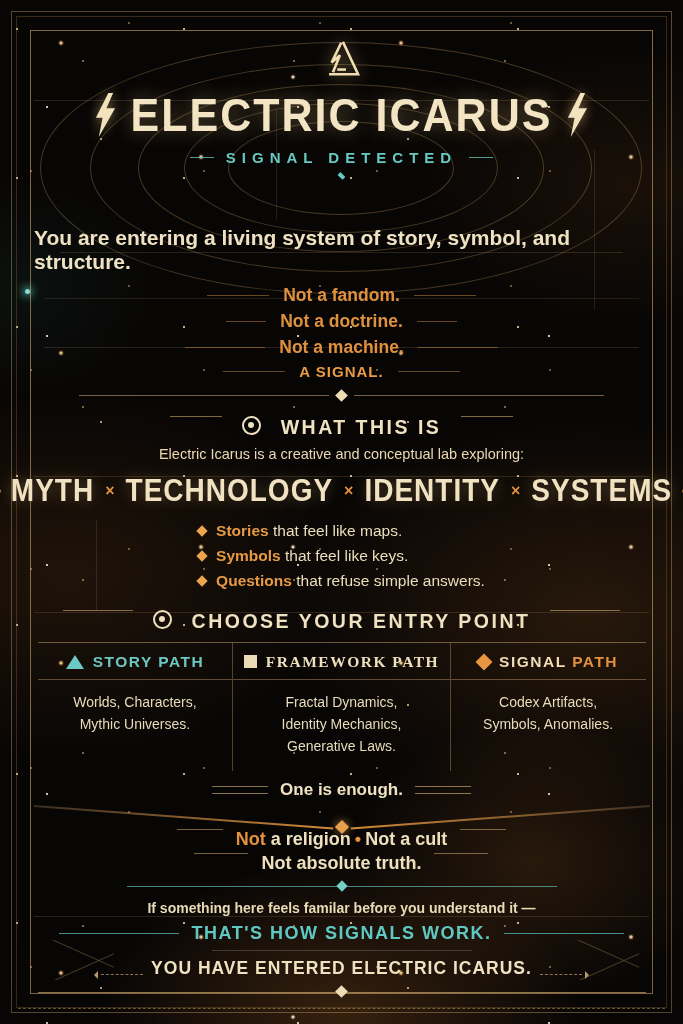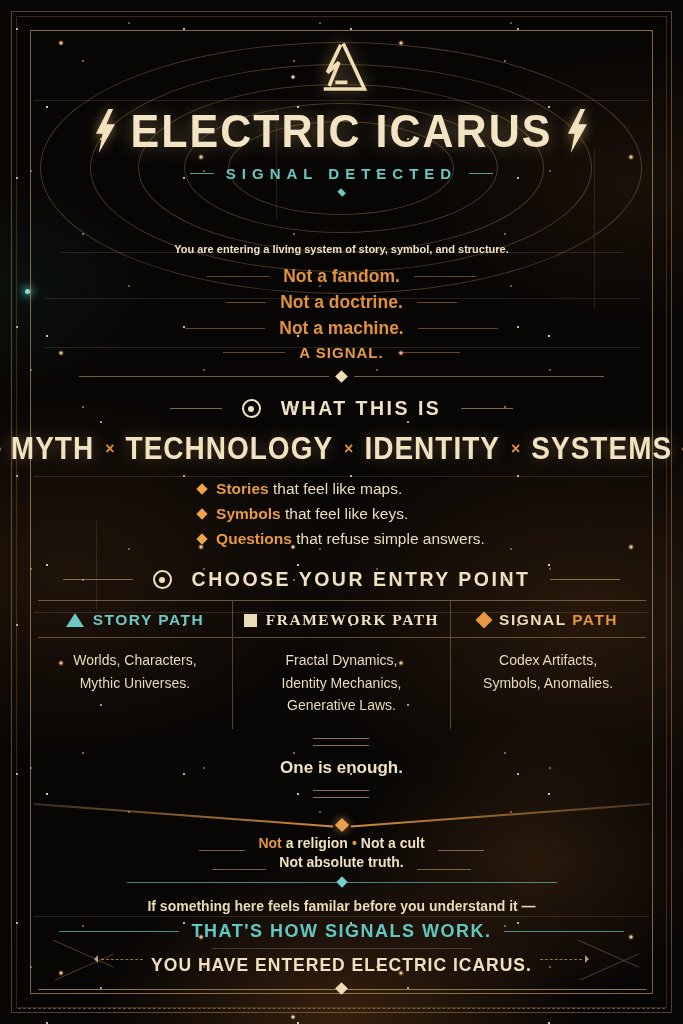--- a/index.html
+++ b/index.html
@@ -57,30 +57,30 @@
   .title-text{font-size:43px;font-weight:700;letter-spacing:2px;color:#f3e5c4;
     text-shadow:0 0 18px rgba(255,220,150,.35);transform:scaleY(1.08);white-space:nowrap;}
   .bolt{height:44px;filter:drop-shadow(0 0 6px rgba(255,215,140,.5));}
   .subtitle-row{display:flex;align-items:center;gap:12px;margin-top:9px;z-index:3;}
   .subtitle-text{font-size:15px;font-weight:700;letter-spacing:6px;color:#68c9c3;}
   .tline{width:24px;height:1px;background:rgba(104,201,195,.75);}
   .diamond{transform:rotate(45deg);display:inline-block;}
   .d-teal{width:7px;height:7px;background:#68c9c3;margin-top:8px;}
   .d-cream{width:9px;height:9px;background:#eedcb4;}
   
-  .intro{margin-top:48px;font-size:11px;font-weight:700;color:#efe2c2;z-index:2;}
+  .intro{margin-top:48px;font-size:21px;font-weight:700;color:#efe2c2;z-index:2;}
   .mantra{display:flex;flex-direction:column;align-items:center;gap:5px;margin-top:11px;z-index:2;}
   .m-row{display:flex;align-items:center;gap:14px;}
   .m-line{width:62px;height:1px;background:rgba(224,150,70,.45);}
   .m-text{font-size:17.5px;font-weight:700;color:#e0913e;}
   .m-final{font-size:15px;letter-spacing:1px;color:#e89b42;}
   .divider{display:flex;align-items:center;margin-top:11px;z-index:2;}
   .divider .dline{width:250px;height:1px;background:rgba(228,186,122,.5);}
   
-  .section-heading{display:flex;align-items:center;gap:20px;z-index:2;}
+  .section-heading{display:flex;gap:20px;z-index:2;}
   .bullseye{width:15px;height:15px;border:2px solid #efe1bf;border-radius:50%;
     display:grid;place-items:center;}
   .bullseye i{width:6px;height:6px;border-radius:50%;background:#efe1bf;}
   .sh-line{width:52px;height:1px;background:rgba(228,186,122,.55);}
   .sh-label{font-size:19.5px;font-weight:700;letter-spacing:2.5px;color:#f0e2c0;
     transform:scaleY(1.05);white-space:nowrap;}
   .desc{margin-top:7px;font-size:14.5px;color:#ead9b4;z-index:2;}
   
   .keywords{display:flex;align-items:center;margin-top:13px;z-index:2;}
   .kw{font-size:28px;font-weight:700;letter-spacing:1px;color:#f1e3c1;transform:scaleY(1.1);
@@ -103,50 +103,50 @@
     padding:10px 0 8px;border-bottom:1px solid rgba(222,180,118,.4);}
   .col-label{font-size:15.5px;font-weight:700;letter-spacing:1.5px;white-space:nowrap;}
   .col-story .col-label{color:#6cc8c2;}
   .col-framework .col-label{color:#eee0bc;font-family:Liberation Serif, serif;}
   .col-signal .l1{color:#f0ddb6;} .col-signal .l2{color:#e2913e;}
   .tri-icon{width:0;height:0;border-left:9px solid transparent;border-right:9px solid transparent;
     border-bottom:14px solid #6cc8c2;}
   .sq-icon{width:13px;height:13px;background:#eadcb6;}
   .di-icon{width:12px;height:12px;background:#e8963f;transform:rotate(45deg);}
   .col-body{padding:11px 6px 13px;font-size:14px;line-height:1.6;color:#e9dcba;text-align:center;}
-  .one-row{display:flex;align-items:center;gap:12px;margin-top:9px;z-index:2;flex-direction:column;}
+  .one-row{display:flex;align-items:center;gap:12px;margin-top:9px;z-index:2;}
   .one-text{font-size:17px;font-weight:700;color:#efe2c0;}
   .dbl{width:56px;height:6px;border-top:1px solid rgba(228,186,122,.6);
     border-bottom:1px solid rgba(228,186,122,.6);}
   
   .vee{position:relative;width:616px;height:30px;margin-top:2px;z-index:1;}
   .vee .vl,.vee .vr{position:absolute;top:3px;width:300px;height:2px;}
   .vee .vl{left:0;background:linear-gradient(to right,rgba(240,200,140,.2),rgba(233,152,62,.9));
     transform:rotate(4.3deg);transform-origin:left top;}
   .vee .vr{right:0;background:linear-gradient(to left,rgba(240,200,140,.2),rgba(233,152,62,.9));
     transform:rotate(-4.3deg);transform-origin:right top;}
   .vee .vd{position:absolute;left:50%;top:20px;margin-left:-5px;width:10px;height:10px;
     background:#e8a04c;transform:rotate(45deg);box-shadow:0 0 8px rgba(240,170,80,.7);}
   
   .not-block{display:flex;flex-direction:column;align-items:center;gap:3px;margin-top:11px;z-index:2;}
-  .n-row{display:flex;align-items:flex-end;gap:13px;font-size:14px;font-weight:700;color:#eee0bd;}
+  .n-row{display:flex;align-items:flex-start;gap:13px;font-size:18px;font-weight:700;color:#eee0bd;}
   .n-line{width:46px;height:1px;background:rgba(228,186,122,.5);}
   .n-lead{color:#e2913e;}
   .n-dot{color:#e2913e;margin:0 4px;}
   .teal-divider{position:relative;width:430px;height:9px;margin-top:8px;z-index:2;}
   .teal-divider .tl{position:absolute;left:0;right:0;top:4px;height:1px;background:rgba(104,201,195,.65);}
   .teal-divider .td{position:absolute;left:50%;top:0;margin-left:-4px;width:8px;height:8px;
     background:#73cfc8;transform:rotate(45deg);}
   
   .outro1{margin-top:13px;font-size:14px;font-weight:700;color:#e9dbb6;z-index:2;}
   .outro2-row{display:flex;align-items:center;gap:13px;margin-top:7px;z-index:2;}
   .outro2{font-size:18px;font-weight:700;letter-spacing:1.5px;color:#5fc8c3;}
   .o2-line{width:120px;height:1px;background:rgba(95,200,195,.7);}
   .o2-under{width:260px;height:1px;background:rgba(160,160,160,.3);margin-top:6px;}
-  .outro3-row{display:flex;align-items:flex-start;gap:8px;margin-top:7px;z-index:2;}
+  .outro3-row{display:flex;align-items:flex-end;gap:8px;margin-top:7px;z-index:2;}
   .outro3{font-size:17.5px;font-weight:700;letter-spacing:1px;color:#f0e2c0;transform:scaleY(1.05);}
   .dash-arrow{display:flex;align-items:center;gap:3px;}
   .dash-arrow .dln{width:42px;border-top:1px dashed rgba(230,190,130,.6);height:0;}
   .ah-l{width:0;height:0;border:4px solid transparent;border-right-color:rgba(230,190,130,.8);}
   .ah-r{width:0;height:0;border:4px solid transparent;border-left-color:rgba(230,190,130,.8);}
   .bottom-divider{position:relative;width:608px;height:11px;margin-top:8px;z-index:2;}
   .bottom-divider .bl{position:absolute;left:0;right:0;top:5px;height:1px;background:rgba(228,186,122,.6);}
   .bottom-divider .bd{position:absolute;left:50%;top:0;margin-left:-5px;}
 </style>
 </head>
@@ -250,20 +250,21 @@
     </div>
 
     <div class="section-heading" style="margin-top:16px;">
       <span class="sh-line"></span>
       <span class="bullseye">
           <i></i>
         </span>
       <span class="sh-label">WHAT THIS IS</span>
       <span class="sh-line"></span>
     </div>
+    <p class="desc" style="margin:7px 0 0;">Electric Icarus is a creative and conceptual lab exploring:</p>
 
     <div class="keywords">
       <span class="kw-deco">
           <span class="dot"></span>
         </span>
       <span class="kw">MYTH</span>
       <span class="kw-x">×</span>
       <span class="kw">TECHNOLOGY</span>
       <span class="kw-x">×</span>
       <span class="kw">IDENTITY</span>

